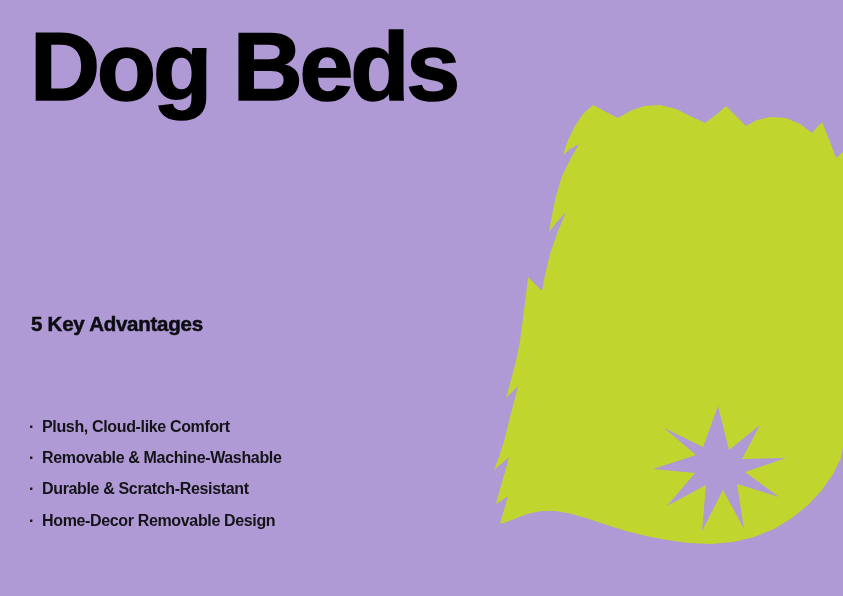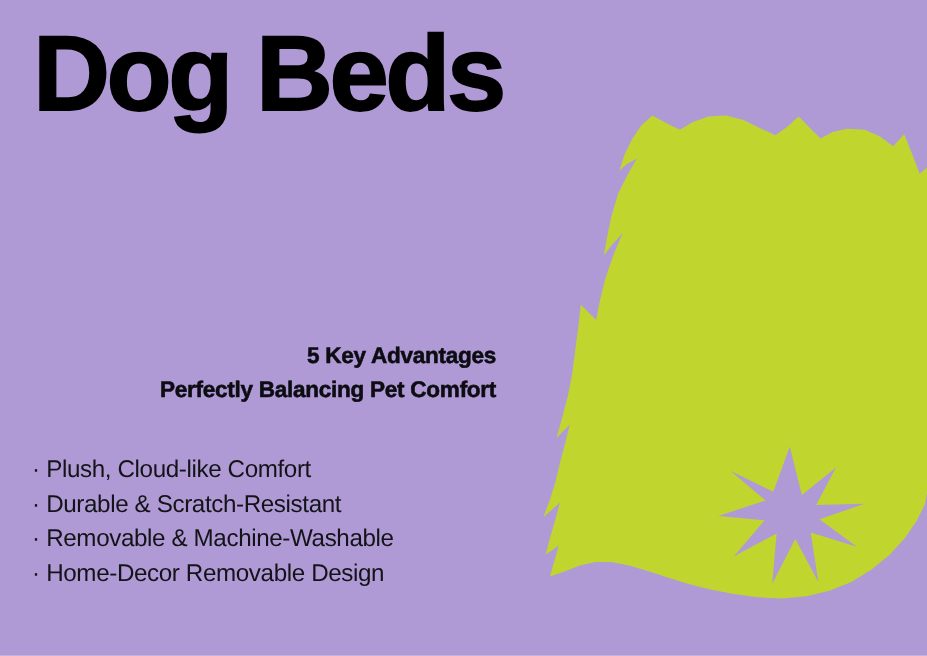--- a/index.html
+++ b/index.html
@@ -57,37 +57,36 @@
   }
   .subhead-line {
     margin: 0;
     font-family: "Liberation Sans", sans-serif;
     font-size: 20.5px;
     line-height: 31.3px;
     font-weight: 700;
     letter-spacing: -0.25px;
     color: #0c0c12;
     white-space: nowrap;
-    text-align: right;
     -webkit-text-stroke: 0.5px #0c0c12;
   }
   .bullets {
     position: absolute;
     left: 29px;
     top: 411px;
     margin: 0;
     padding: 0;
     list-style: none;
     width: 460px;
   }
   .bullet {
     font-family: "Liberation Sans", sans-serif;
-    font-size: 22px;
+    font-size: 16px;
     line-height: 31.2px;
-    font-weight: 400;
+    font-weight: 700;
     letter-spacing: -0.35px;
     color: #131318;
     white-space: nowrap;
   }
   .bullet-marker {
     display: inline-block;
     width: 13px;
     color: #131318;
   }
 </style>
@@ -121,32 +120,31 @@
                L696,455 L664,428 L703,447 Z"></path>
     </g>
   </svg>
 
   <div id="content">
 
     <h1 class="title">Dog Beds</h1>
 
     <div class="subhead">
       <p class="subhead-line">5 Key Advantages</p>
-      <p class="subhead-line">Perfectly Balancing Pet Comfort</p>
     </div>
 
     <ul class="bullets">
       <li class="bullet">
         <span class="bullet-marker">·</span><span>Plush, Cloud-like Comfort</span>
       </li>
       <li class="bullet">
-        <span class="bullet-marker">·</span><span>Durable &amp; Scratch-Resistant</span>
+        <span class="bullet-marker">·</span><span>Removable &amp; Machine-Washable</span>
       </li>
       <li class="bullet">
-        <span class="bullet-marker">·</span><span>Removable &amp; Machine-Washable</span>
+        <span class="bullet-marker">·</span><span>Durable &amp; Scratch-Resistant</span>
       </li>
       <li class="bullet">
         <span class="bullet-marker">·</span><span>Home-Decor Removable Design</span>
       </li>
     </ul>
 
   </div>
 </div>
 
 </body></html>

